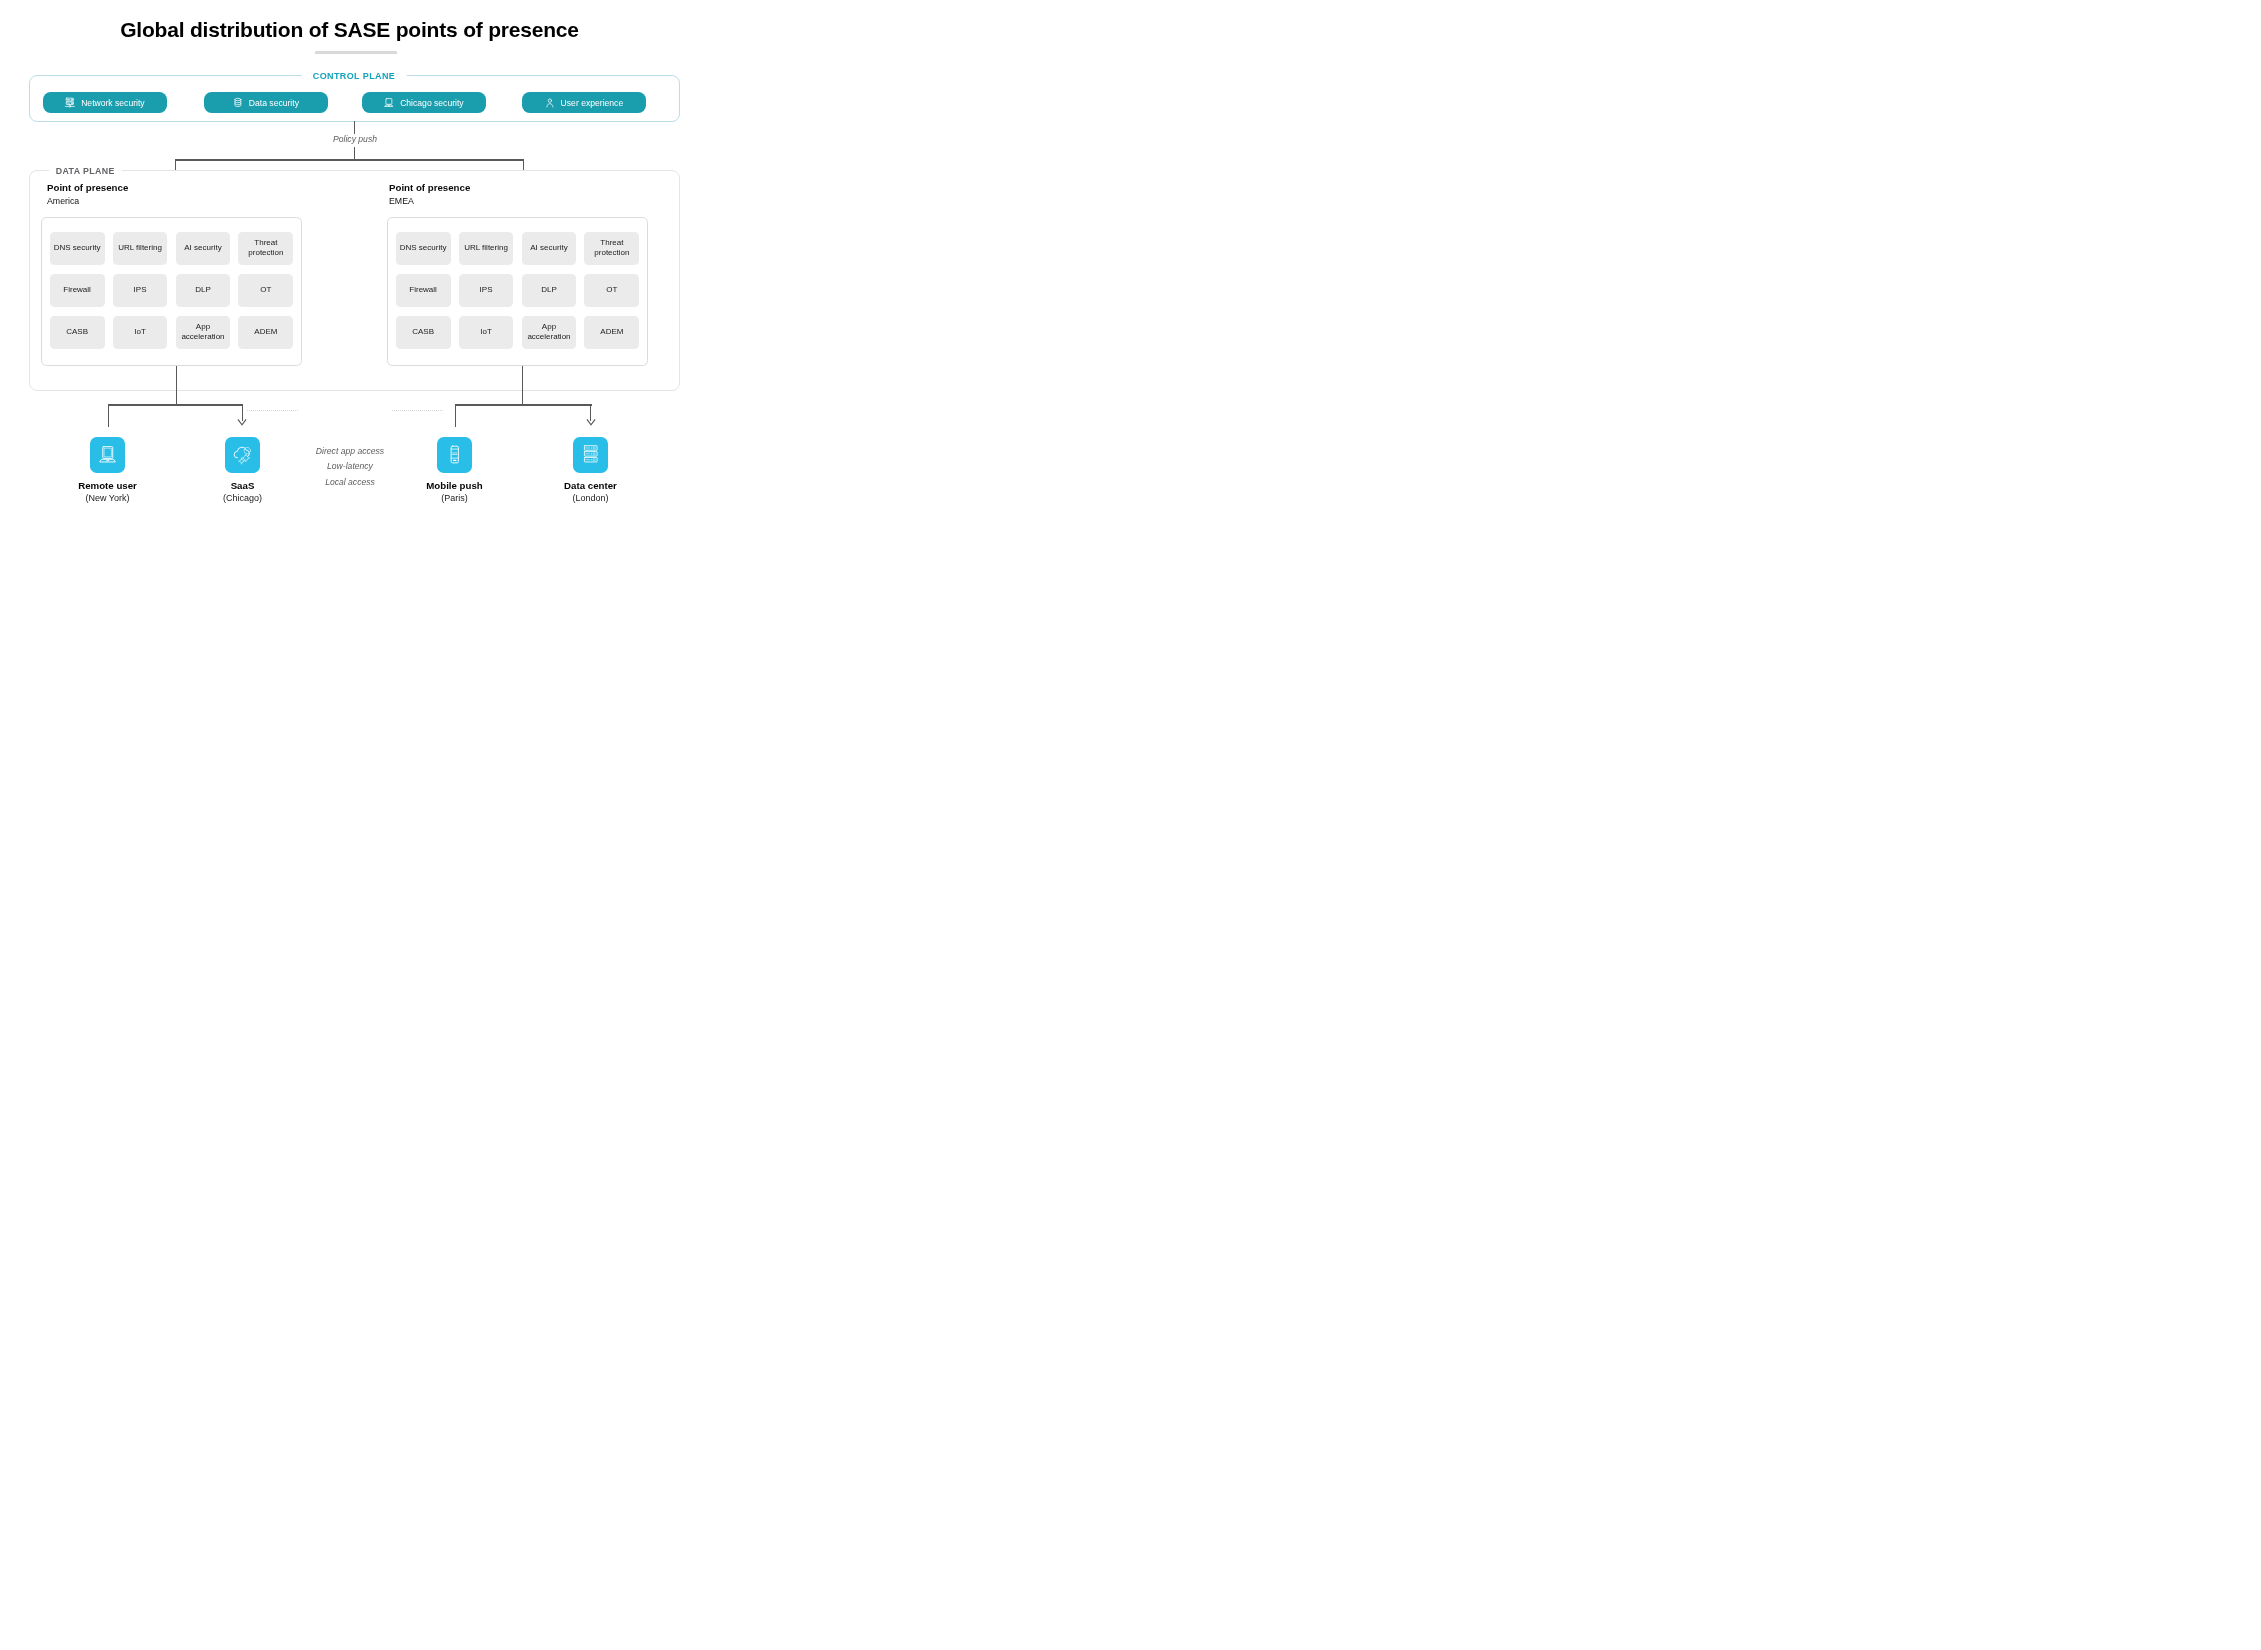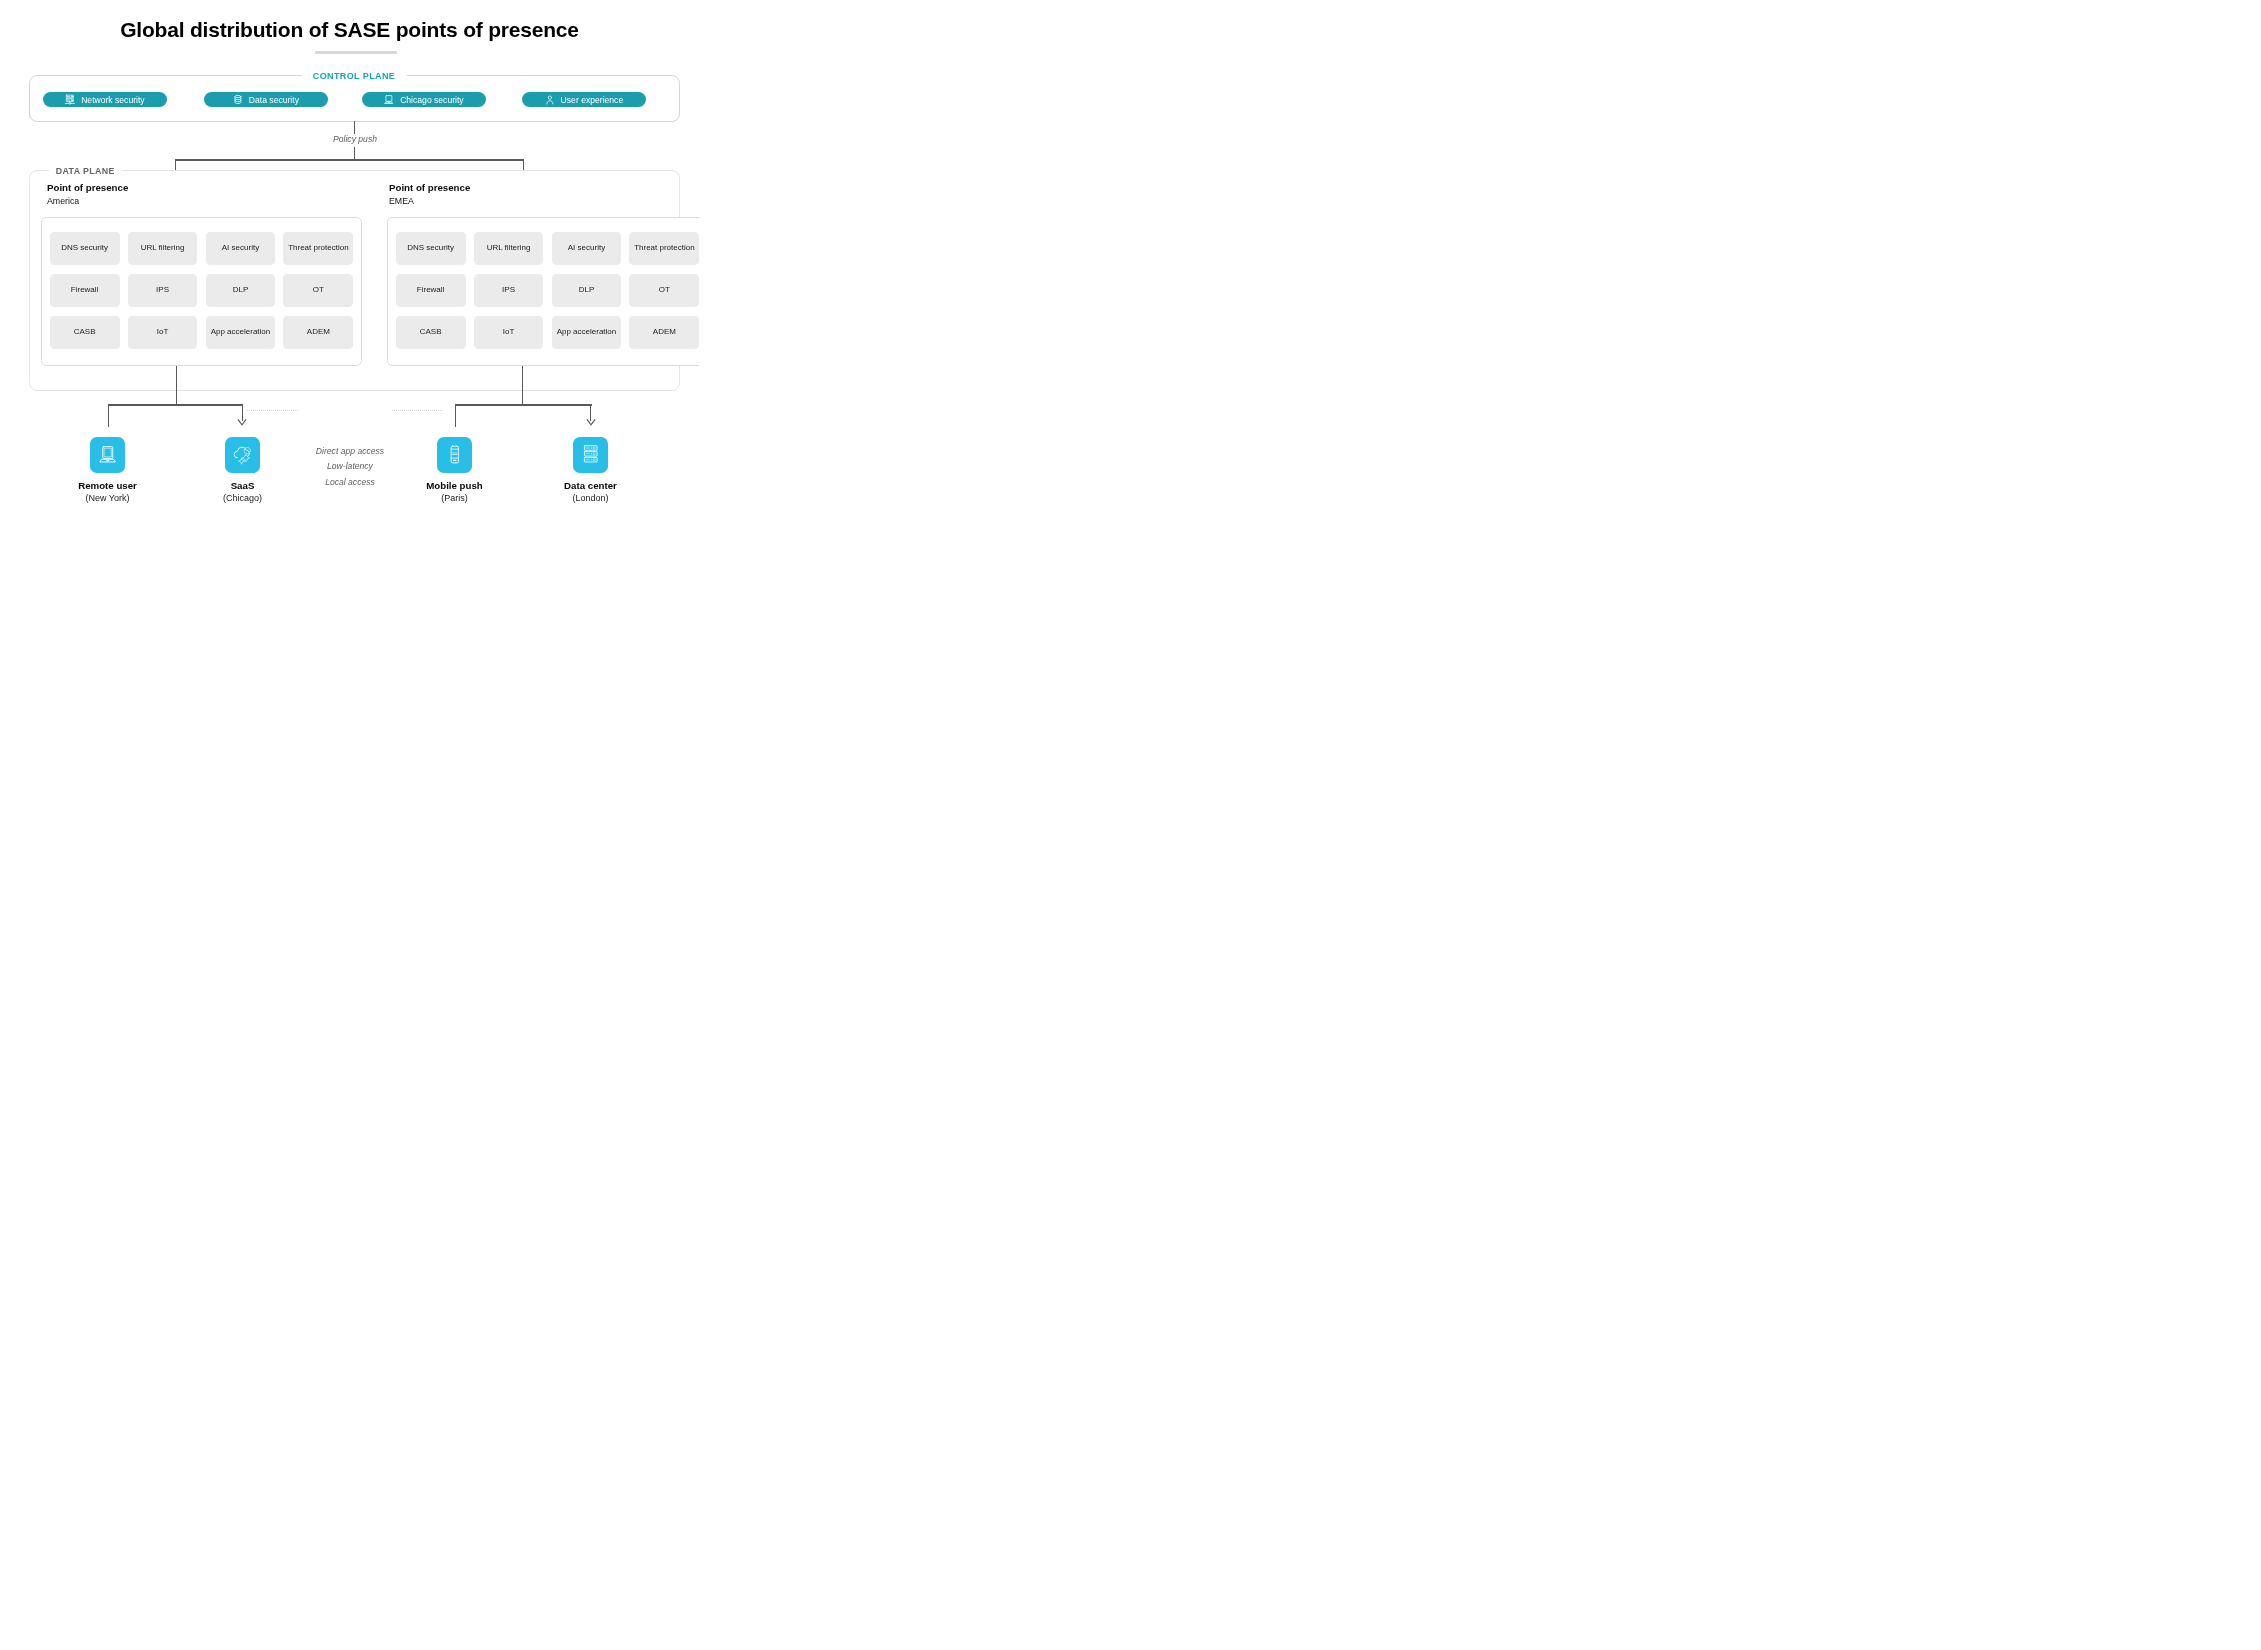--- a/index.html
+++ b/index.html
@@ -18,40 +18,40 @@
   .control-plane{left:28.5px;top:75px;width:649px;height:45px;border:1.4px solid #BBDDE9;}
   .data-plane{left:28.5px;top:170px;width:649px;height:219px;border:1.4px solid #E4E4E4;}
   .plane-label{
     position:absolute;top:0;transform:translateY(-55%);background:#fff;
     font-weight:bold;letter-spacing:0.4px;white-space:nowrap;
   }
   .control-plane .plane-label{left:50%;transform:translate(-50%,-55%);padding:0 11px;font-size:9px;color:#12A4BC;}
   .data-plane .plane-label{left:19px;padding:0 7.2px;font-size:8.8px;color:#626366;}
   
   .pill{
-    position:absolute;top:16px;height:15px;width:124px;border-radius:7.7px;background:#1A9EAE;
+    position:absolute;top:16px;height:21px;width:124px;border-radius:7.7px;background:#1A9EAE;
     color:#fff;display:flex;align-items:center;justify-content:center;gap:5px;
     font-size:8.6px;font-weight:500;
   }
   .pill .pill-icon{display:flex;align-items:center;}
   
   .vline{position:absolute;width:1.1px;background:#58595B;}
   .hline{position:absolute;height:1.6px;background:#58595B;}
   .chevron{position:absolute;}
   .flow-note{
     position:absolute;font-style:italic;font-size:8.6px;color:#5C5D5F;text-align:center;white-space:nowrap;
   }
   .dotted{position:absolute;height:0;border-top:1.8px dotted #D4D4D4;}
   
   .pop-header{position:absolute;line-height:1.3;}
   .pop-title{font-size:9.7px;font-weight:bold;color:#0b0b0b;}
   .pop-region{font-size:8.8px;color:#111;margin-top:0.9px;}
   
   .pop-box{
-    position:absolute;top:217px;width:321px;height:149px;background:#fff;
+    position:absolute;top:217px;width:261px;height:149px;background:#fff;
     border:1.1px solid #DBDBDB;border-radius:5.4px;box-sizing:border-box;
     display:grid;grid-template-columns:repeat(4,1fr);
     column-gap:8.1px;row-gap:9px;grid-auto-rows:33px;
     padding:13.6px 7.7px 18px 7.7px;
   }
   .svc-cell{
     background:#EBEBEB;border-radius:4.5px;display:flex;align-items:center;justify-content:center;
     text-align:center;font-size:8px;line-height:1.25;color:#1B1B1B;padding:0.9px 1.8px;
   }
   

